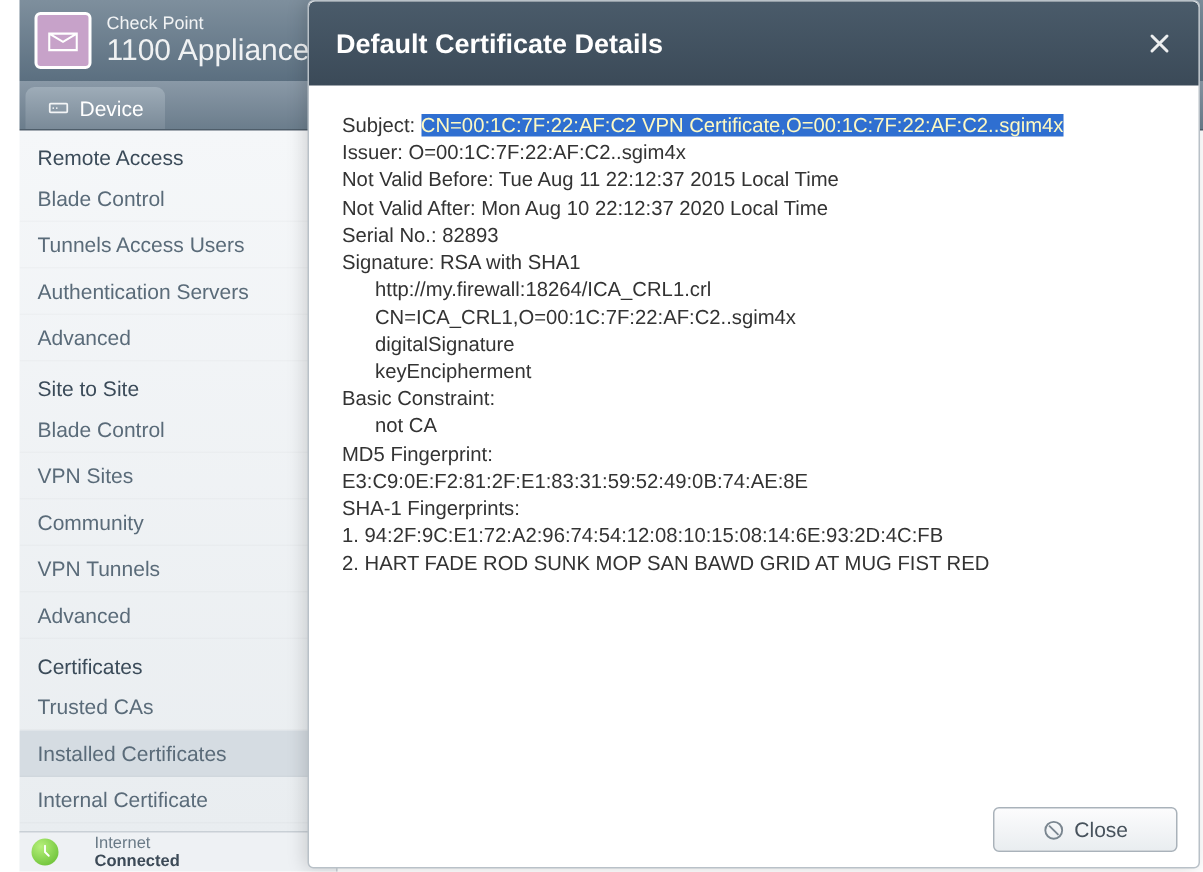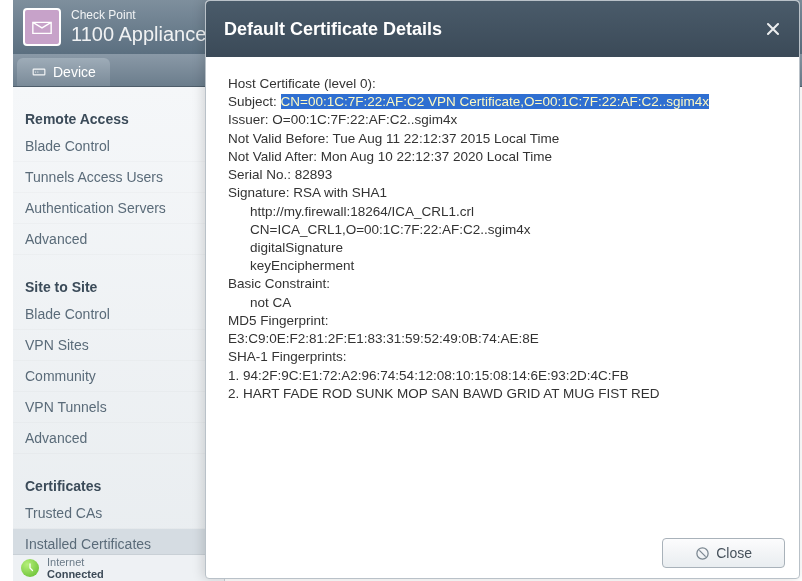--- a/index.html
+++ b/index.html
@@ -12,25 +12,25 @@
   .brand-top{font-size:12px;opacity:.9}
   .brand-bot{font-size:20px;font-weight:300;opacity:.9}
   
   .tabbar{position:relative;height:32px;background:linear-gradient(#8a99a7,#6b7d8c);display:flex;align-items:flex-end;padding-left:4px;gap:2px;border-bottom:1px solid #4e5d6a}
   .tab{display:flex;align-items:center;height:28px;padding:0 14px;border-radius:6px 6px 0 0;background:linear-gradient(#9eacb8,#7a8a98);color:#fff;font-size:14px;gap:6px}
   .tab.active{background:linear-gradient(#f3f6f8,#e1e7ec);color:#516070;font-weight:bold}
   .tab svg{width:16px;height:14px;fill:currentColor;opacity:.9}
   
   .main{display:flex;height:calc(100% - 54px - 32px - 26px)}
   .sidebar{width:195px;background:linear-gradient(#f5f7f9,#e9edf0);border-right:1px solid #c9d0d6;overflow:auto}
-  .side-h{font-weight:bold;color:#3b4b59;padding:24px 12px 4px;font-size:14px}
+  .side-h{font-weight:normal;color:#3b4b59;padding:10px 12px 4px;font-size:14px}
   .side-i{padding:7px 12px;color:#5a6b79;font-size:14px;cursor:pointer;border-bottom:1px solid rgba(0,0,0,.02)}
   .side-i.active{background:#d5dce2}
   
-  .footer{position:absolute;bottom:0;left:0;height:26px;width:195px;border-top:1px solid #c9d0d6;border-right:1px solid #c9d0d6;background:#eef1f4;display:flex;align-items:center;padding:0 8px;gap:8px;color:#6a7a87;font-size:11px}
+  .footer{position:absolute;bottom:0;left:0;height:26px;width:195px;border-top:1px solid #c9d0d6;border-right:1px solid #c9d0d6;background:#eef1f4;display:flex;align-items:center;padding:0 8px;gap:24px;color:#6a7a87;font-size:11px}
   .led{width:18px;height:18px;border-radius:50%;background:radial-gradient(circle at 35% 30%,#b6f07a,#5fb92b);display:flex;align-items:center;justify-content:center}
   .led svg{width:10px;height:10px;fill:#fff}
   .foot-txt div:last-child{color:#3c4a57;font-weight:bold}
   
   .overlay{position:absolute;inset:0;background:rgba(0,0,0,0)}
   .modal{position:absolute;left:192px;top:0;right:2px;bottom:2px;border:1px solid #b9c1c8;border-radius:4px;background:#fff;box-shadow:-2px 0 12px rgba(0,0,0,.15);display:flex;flex-direction:column}
   .modal-head{height:56px;background:linear-gradient(#4a5b6a,#3b4a58);color:#fff;display:flex;align-items:center;padding:0 18px;justify-content:space-between;border-radius:4px 4px 0 0}
   .modal-title{font-size:18px;font-weight:bold}
   .modal-x{width:16px;height:16px;cursor:pointer;color:#fff;opacity:.9}
   .modal-body{flex:1;padding:18px 22px;color:#333;font-size:13.5px;line-height:1.35;overflow:auto}
@@ -107,21 +107,20 @@
   <div class="modal">
     <div class="modal-head">
       <div class="modal-title">Default Certificate Details</div>
       <div class="modal-x">
         <svg viewBox="0 0 16 16">
             <path d="M3 3l10 10M13 3L3 13" stroke="#fff" stroke-width="2" stroke-linecap="round"></path>
           </svg>
       </div>
     </div>
     <div class="modal-body">
-      <div class="line">Host Certificate (level 0):</div>
       <div class="line ellip"><span>Subject: </span><span class="hl">CN=00:1C:7F:22:AF:C2 VPN Certificate,O=00:1C:7F:22:AF:C2..sgim4x</span></div>
       <div class="line">Issuer: O=00:1C:7F:22:AF:C2..sgim4x</div>
       <div class="line">Not Valid Before: Tue Aug 11 22:12:37 2015 Local Time</div>
       <div class="line">Not Valid After: Mon Aug 10 22:12:37 2020 Local Time</div>
       <div class="line">Serial No.: 82893</div>
       <div class="line">Signature: RSA with SHA1</div>
       <div class="line indent">http://my.firewall:18264/ICA_CRL1.crl</div>
       <div class="line indent">CN=ICA_CRL1,O=00:1C:7F:22:AF:C2..sgim4x</div>
       <div class="line indent">digitalSignature</div>
       <div class="line indent">keyEncipherment</div>

